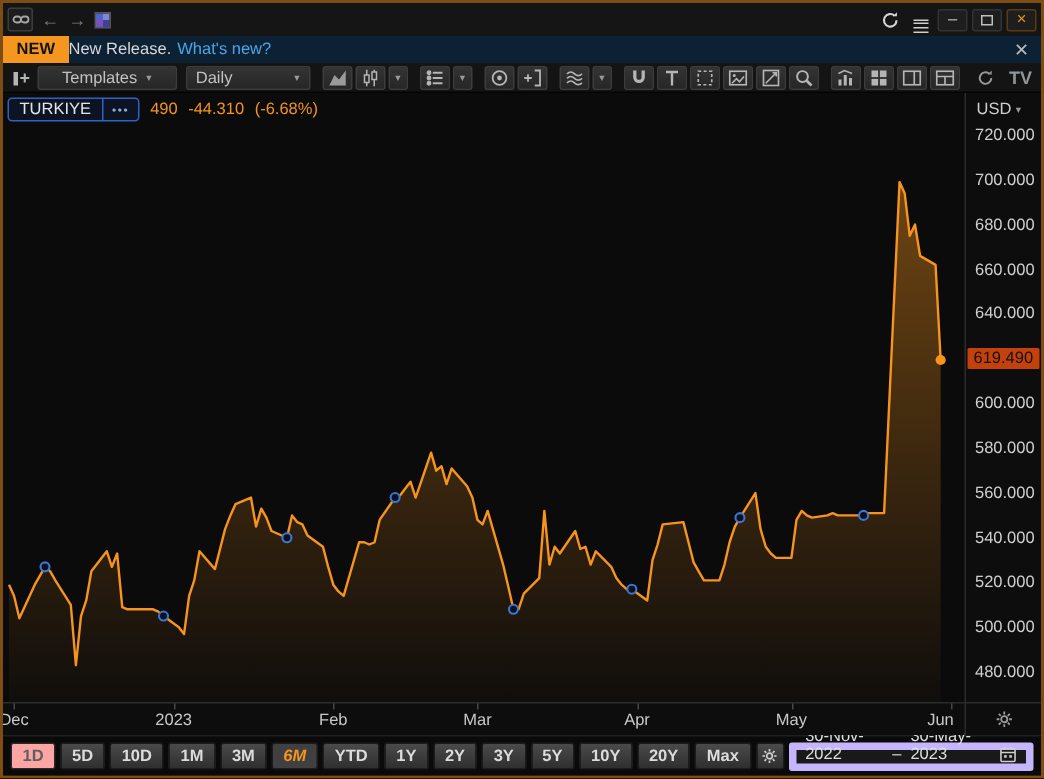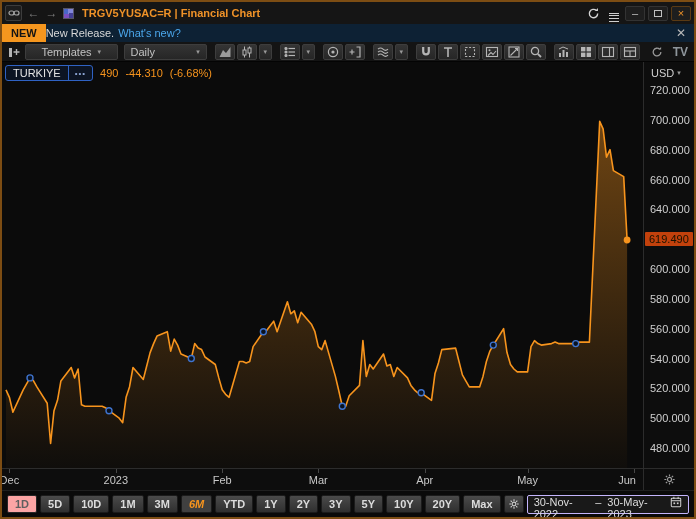--- a/index.html
+++ b/index.html
@@ -71,41 +71,40 @@
 
   
   .bottom{flex:0 0 27px;background:#0a0a0a;display:flex;align-items:center;padding:0 5px;gap:3px;
           border-top:1px solid #1f1f1f;}
   .pbtn{height:18px;padding:0 7px;display:flex;align-items:center;font-size:11px;font-weight:700;color:#dcdcdc;
         background:linear-gradient(#4a4a4a,#2f2f2f);border:1px solid #1b1b1b;border-radius:2px;cursor:pointer;}
   .pbtn.active{color:#f7941d;background:#404040;font-style:italic;}
   .pbtn.disabled{color:#5f5f5f;background:#fca5a5;border-color:#272727;}
   .gbtn{height:18px;width:22px;display:flex;align-items:center;justify-content:center;
         background:linear-gradient(#4a4a4a,#2f2f2f);border:1px solid #1b1b1b;border-radius:2px;}
-  .range{margin-left:auto;height:19px;display:flex;align-items:flex-start;gap:6px;background:#191919;
-         border:1px solid #c4b5fd;border-radius:2px;padding:0 6px;color:#dedede;font-size:11px;}
+  .range{margin-left:auto;height:19px;display:flex;align-items:flex-end;gap:6px;background:#191919;
+         border:5px solid #c4b5fd;border-radius:2px;padding:0 6px;color:#dedede;font-size:11px;}
 </style>
 </head>
 <body>
 
 <div class="window">
 
   <div class="titlebar">
     <span class="tb-ic link-btn">
       <svg class="icon-svg" width="12" height="12" viewBox="0 0 12 12">
           <g fill="none" stroke="#a5a5a5" stroke-width="1.2">
             <rect x="1" y="4" width="5" height="4" rx="2"></rect>
             <rect x="6" y="4" width="5" height="4" rx="2"></rect>
           </g>
         </svg>
     </span>
     <span class="tb-ic nav-arrow">←</span>
     <span class="tb-ic nav-arrow">→</span>
     <span class="app-icon"></span>
-    <span class="title">TRGV5YUSAC=R | Financial Chart</span>
     <span class="tb-right">
       <span class="tb-ic">
         <svg class="icon-svg" width="13" height="13" viewBox="0 0 14 14">
             <path d="M11.5 7a4.5 4.5 0 1 1-1.4-3.2" fill="none" stroke="#d5d5d5" stroke-width="1.5"></path>
             <path d="M11.8 1.2v3h-3z" fill="#d5d5d5"></path>
           </svg>
       </span>
       <span class="tb-ic bars">
           <span style="display:inline-block">
             <span></span>

